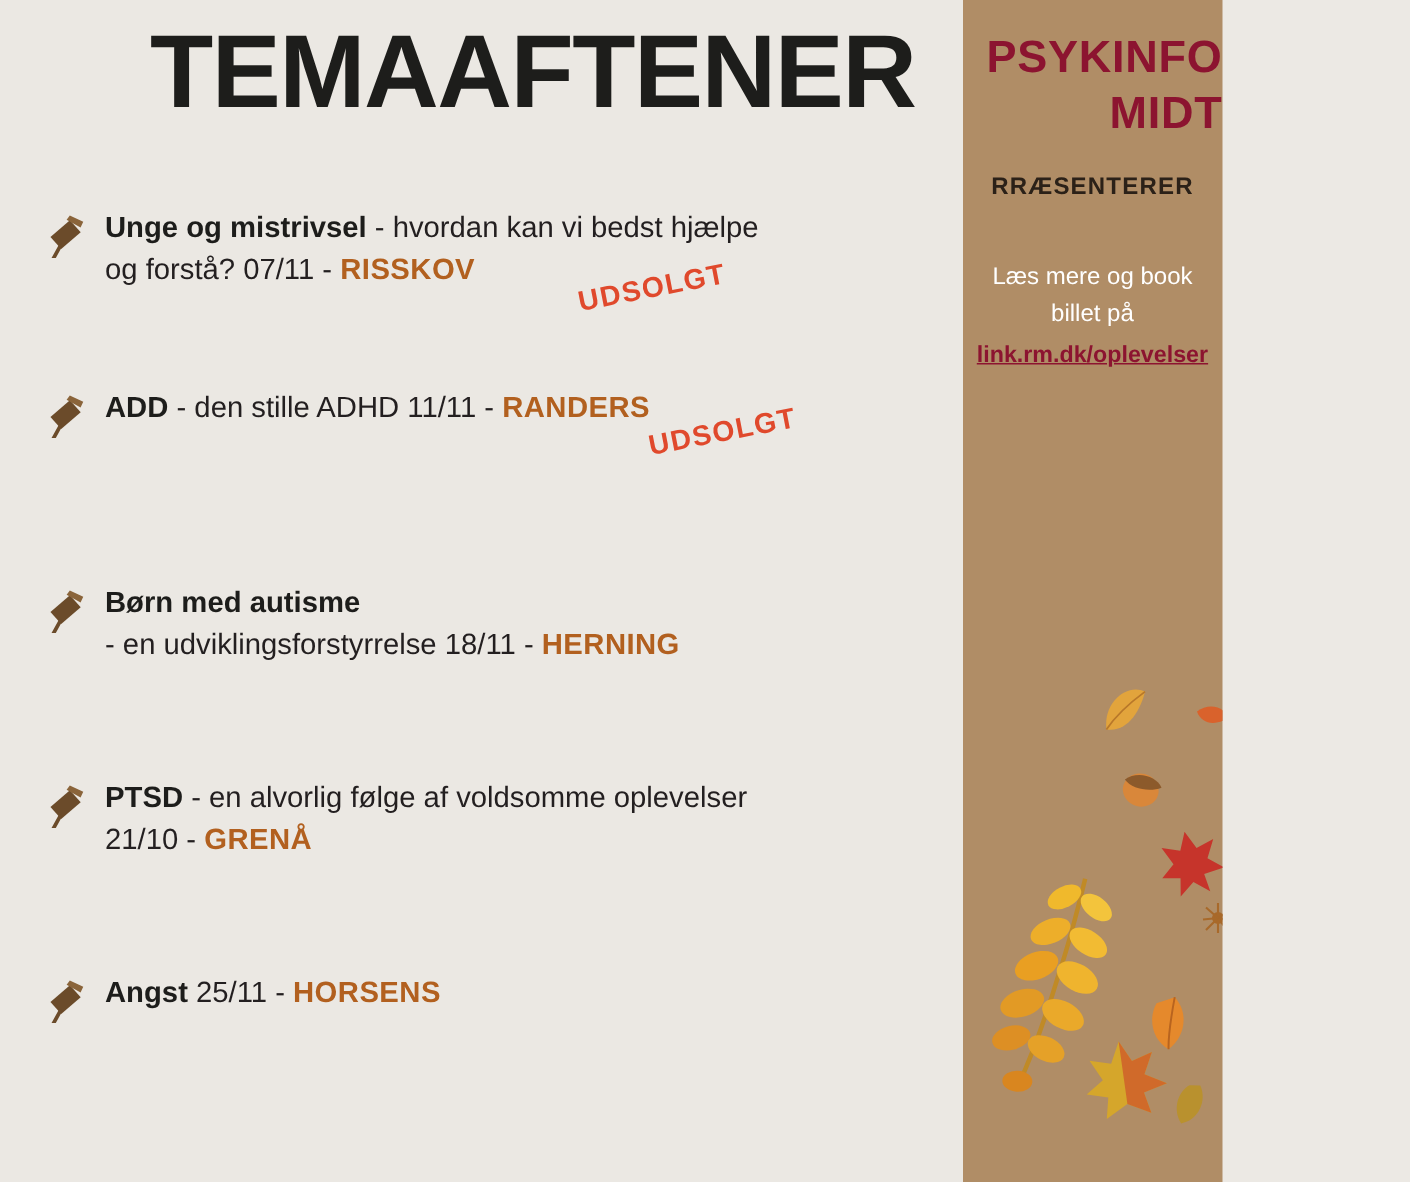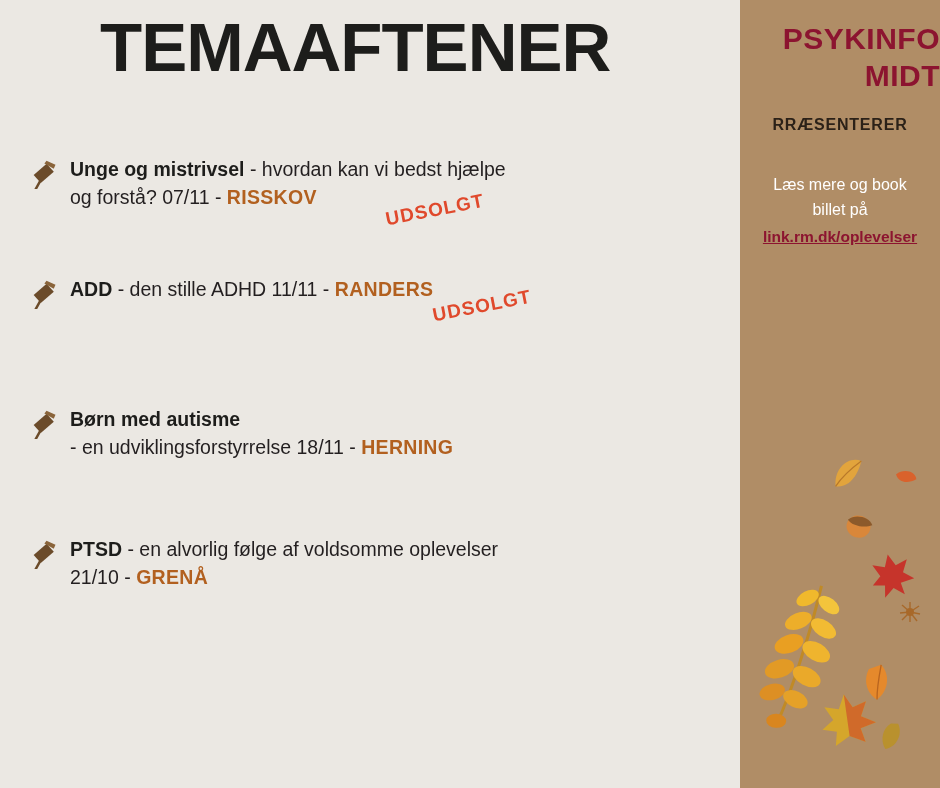--- a/index.html
+++ b/index.html
@@ -8,21 +8,21 @@
   }
   body {
     width: 940px;
     height: 788px;
     font-family: "Liberation Sans", sans-serif;
     background: #ece9e4;
     overflow: hidden;
   }
   .poster {
     position: relative;
-    width: 940px;
+    width: 815px;
     height: 788px;
     background: #ebe8e3;
     display: flex;
   }
   
   .left {
     position: relative;
     width: 740px;
     height: 788px;
     box-sizing: border-box;
@@ -33,21 +33,21 @@
     left: 100px;
     top: 8px;
     font-size: 69px;
     font-weight: bold;
     letter-spacing: -1px;
     color: #1d1d1b;
     font-family: "Liberation Sans", sans-serif;
   }
   .events {
     position: absolute;
-    top: 155px;
+    top: 138px;
     left: 0;
     width: 740px;
   }
   .event {
     position: relative;
     min-height: 64px;
     padding-left: 70px;
     padding-right: 10px;
     margin-bottom: 0;
   }
@@ -207,20 +207,34 @@
               <path d="M10 20 L2 27" stroke="#6b4b2a" stroke-width="2.5" stroke-linecap="round"></path>
             </g>
           </svg>
         </span>
         <div class="event-text">
           <span class="strong">PTSD</span><span> - en alvorlig følge af voldsomme oplevelser</span><br>
           <span>21/10 - </span><span class="place">GRENÅ</span>
         </div>
       </div>
 
+      <div class="event" style="height:80px;">
+        <span class="pin-icon">
+          <svg viewBox="0 0 34 30" width="34" height="30">
+            <g transform="rotate(-20 17 15)">
+              <path d="M6 12 L22 6 L26 16 L10 22 Z" fill="#6b4b2a"></path>
+              <path d="M20 5 L27 13 L30 10 L23 3 Z" fill="#8a643a"></path>
+              <path d="M10 20 L2 27" stroke="#6b4b2a" stroke-width="2.5" stroke-linecap="round"></path>
+            </g>
+          </svg>
+        </span>
+        <div class="event-text">
+          <span class="strong">Angst</span><span> 25/11 - </span><span class="place">HORSENS</span>
+        </div>
+      </div>
 
     </div>
   </div>
 
   <div class="right">
     <div class="brand">
       <div>PSYKINFO</div>
       <div>MIDT</div>
     </div>
     <div class="presents">RRÆSENTERER</div>

